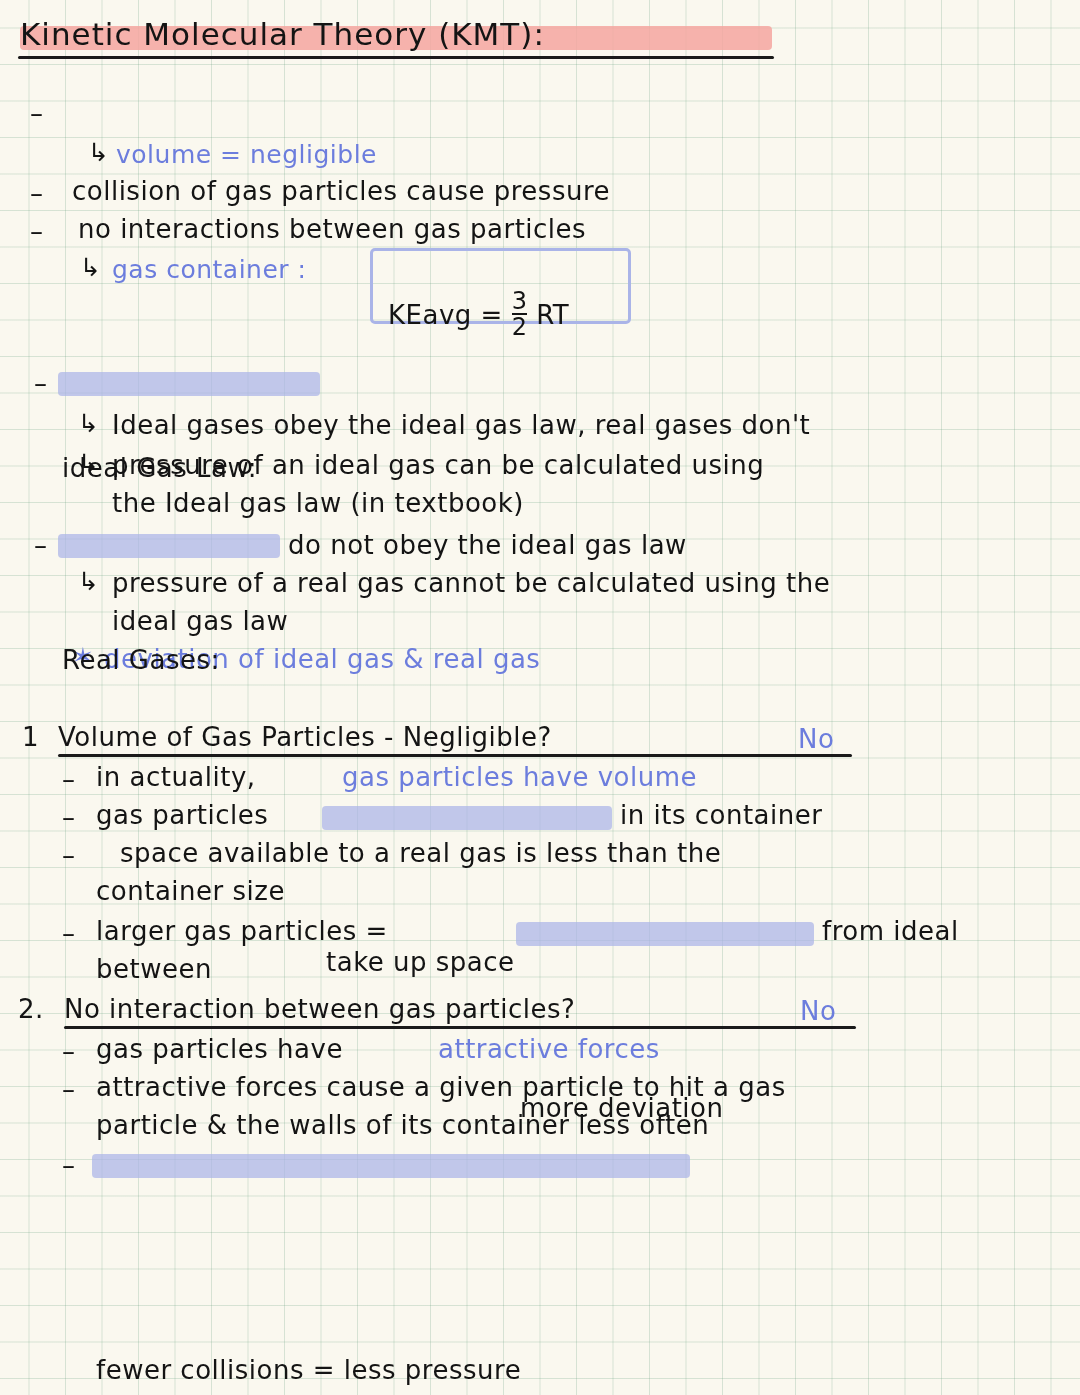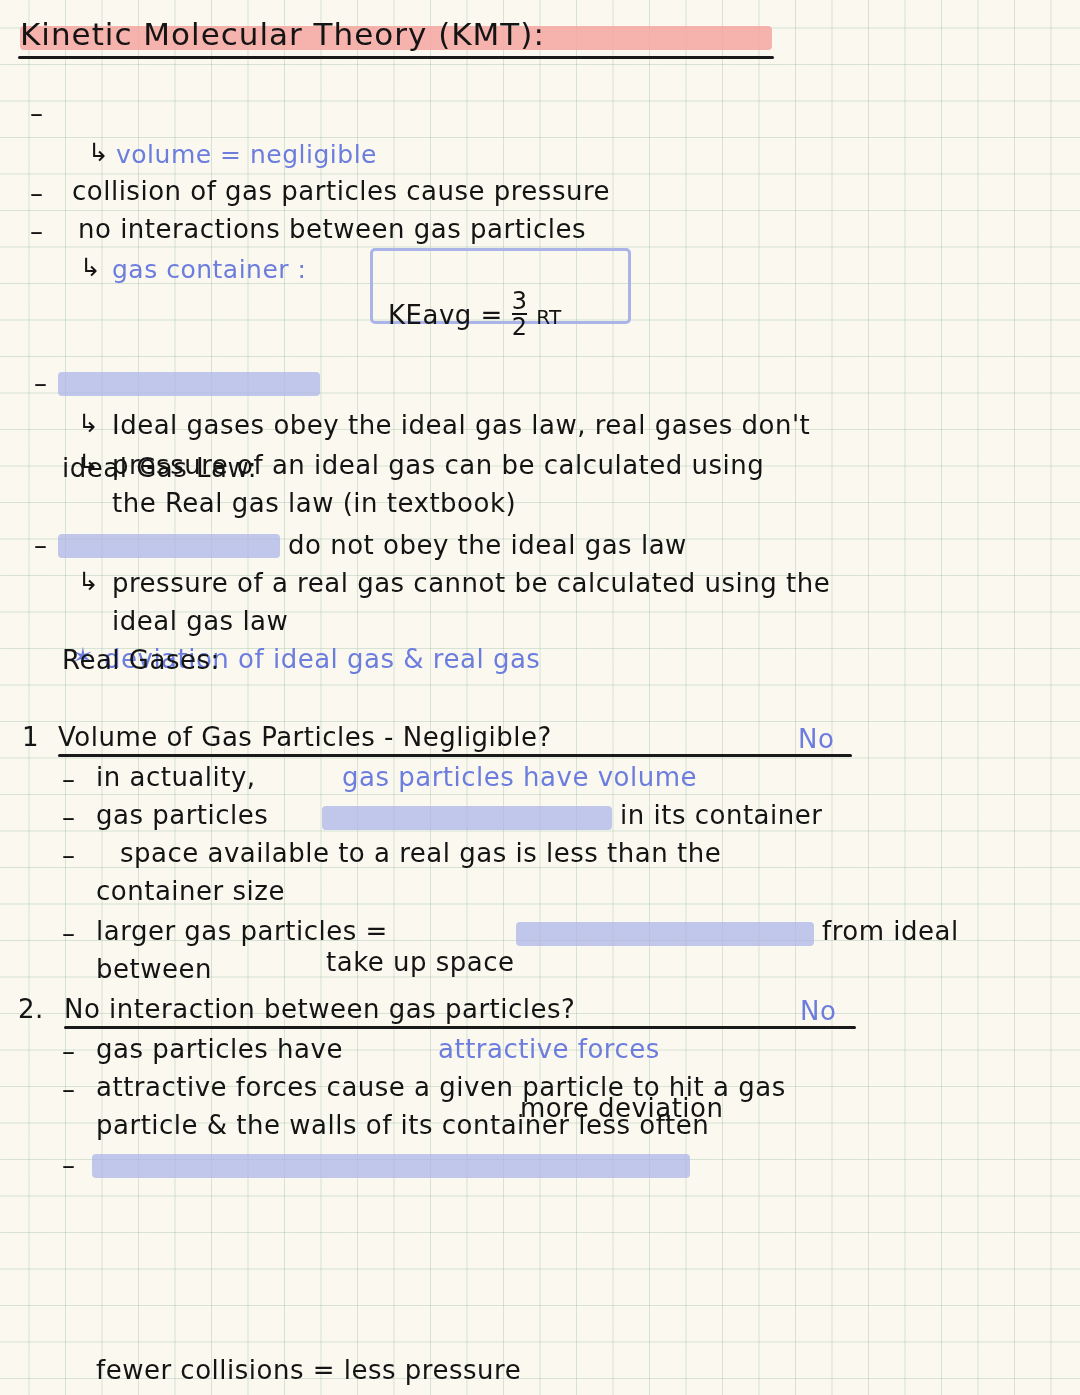--- a/index.html
+++ b/index.html
@@ -113,33 +113,33 @@
   <div class="ln sub" style="left:80px; top:253px;">↳</div>
   <div class="ln sub blue" style="left:112px; top:255px;">gas container :</div>
 
   <div class="box" style="left:370px; top:248px; width:255px; height:70px;"></div>
   <div class="ln body-txt txt" style="left:388px; top:255px;">
     <span>KEavg =</span>
     <span class="frac">
       <span class="num">3</span>
       <span class="den">2</span>
     </span>
-    <span style="font-size:20px">RT</span>
+    <span style="font-size:26px">RT</span>
   </div>
 
   <div class="ln dash" style="left:34px; top:368px;">–</div>
   <div class="hl-blue" style="left:58px; top:372px; width:262px; height:24px;"></div>
   <div class="ln body-txt txt" style="left:62px; top:366px;">ideal Gas Law:</div>
 
   <div class="ln sub" style="left:78px; top:409px;">↳</div>
   <div class="ln body-txt" style="left:112px; top:410px;">Ideal gases obey the ideal gas law, real gases don't</div>
 
   <div class="ln sub" style="left:78px; top:449px;">↳</div>
   <div class="ln body-txt" style="left:112px; top:450px;">pressure of an ideal gas can be calculated using</div>
-  <div class="ln body-txt" style="left:112px; top:488px;">the Real gas law (in textbook)</div>
+  <div class="ln body-txt" style="left:112px; top:488px;">the Ideal gas law (in textbook)</div>
 
   <div class="ln dash" style="left:34px; top:530px;">–</div>
   <div class="hl-blue" style="left:58px; top:534px; width:222px; height:24px;"></div>
   <div class="ln body-txt txt" style="left:62px; top:528px;">Real Gases:</div>
   <div class="ln body-txt" style="left:288px; top:530px;">do not obey the ideal gas law</div>
 
   <div class="ln sub" style="left:78px; top:567px;">↳</div>
   <div class="ln body-txt" style="left:112px; top:568px;">pressure of a real gas cannot be calculated using the</div>
   <div class="ln body-txt" style="left:112px; top:606px;">ideal gas law</div>
 

